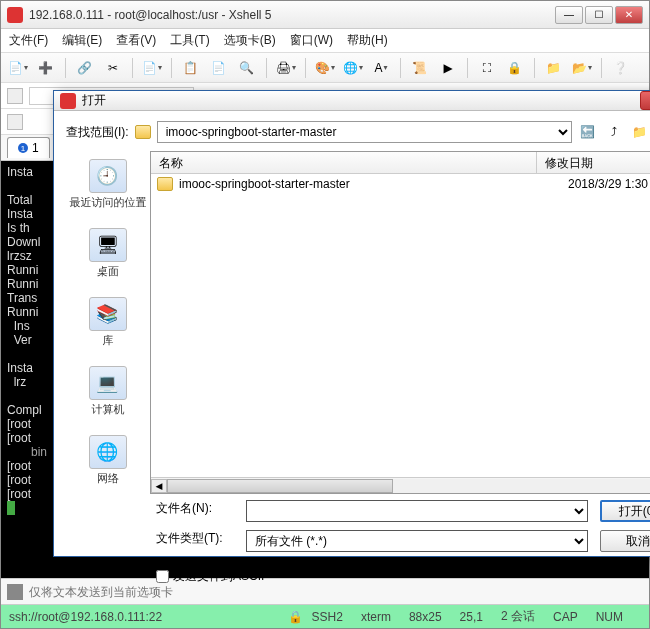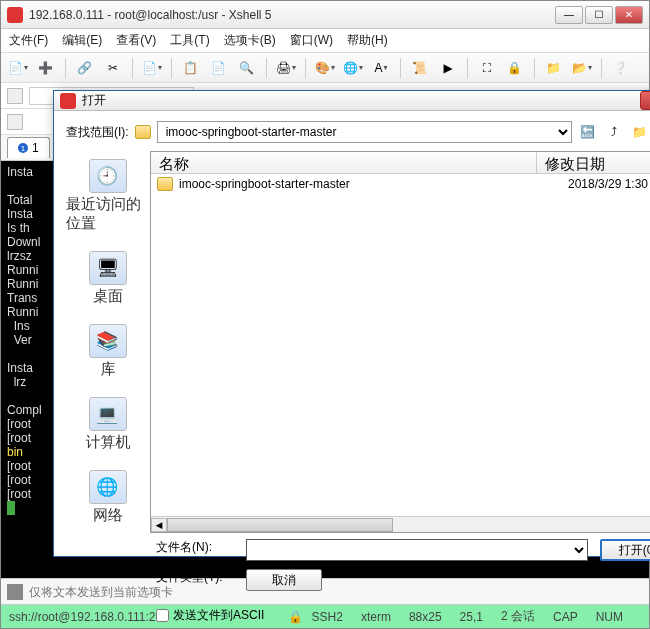--- a/index.html
+++ b/index.html
@@ -23,21 +23,21 @@
 
 .addr-row { height:26px; display:flex; align-items:center; padding:0 6px; gap:6px; border-bottom:1px solid #ddd; }
 .addr-icon { width:16px; height:16px; background:#eee; border:1px solid #bbb; }
 .addr-row input { flex:0 0 70px; border:1px solid #ccc; height:18px; padding:0 4px; }
 
 .tab-row { height:26px; display:flex; align-items:center; padding:0 6px; border-bottom:1px solid #ccc; background:#f7f7f7; }
 .tab { padding:3px 10px; background:#fff; border:1px solid #999; border-bottom:none; border-radius:3px 3px 0 0; display:flex; align-items:center; gap:4px; }
 .dot { width:10px; height:10px; background:#1e62d0; border-radius:50%; color:#fff; font-size:8px; display:flex; align-items:center; justify-content:center; }
 
 .terminal { flex:1; background:#000; color:#ddd; padding:4px 6px; font-family:Consolas,monospace; font-size:12px; white-space:pre; overflow:hidden; position:relative; }
-.terminal .hl { color:#fde047; }
+.terminal .hl { color:#a3a3a3;margin-left:24px; }
 .terminal .cur { background:#4a4; display:inline-block; width:8px; height:14px; }
 
 .cmd-row { height:26px; display:flex; align-items:center; padding:0 6px; border-top:1px solid #ccc; background:#f7f7f7; }
 .cmd-row .ci { width:16px; height:16px; background:#888; margin-right:6px; }
 .cmd-row input { flex:1; border:none; background:transparent; color:#777; }
 
 .status-bar { height:24px; display:flex; align-items:center; padding:0 8px; border-top:1px solid #ccc; background:#86efac; font-size:11px; color:#444; }
 .status-bar span { margin-right:18px; }
 .status-bar .r { margin-left:auto; margin-right:8px; }
 
@@ -51,25 +51,25 @@
 .modal-body { flex:1; display:flex; flex-direction:column; padding:10px 12px 14px 12px; }
 .lookup-row { display:flex; align-items:center; gap:6px; margin-bottom:8px; }
 .lookup-row label { white-space:nowrap; }
 .lookup-row select { flex:1; height:22px; border:1px solid #999; background:#fff; padding:0 4px; }
 .nav-ico { width:20px; height:20px; display:flex; align-items:center; justify-content:center; }
 
 .file-area { flex:1; display:flex; border:0; margin-bottom:6px; }
 .places { width:84px; display:flex; flex-direction:column; align-items:center; gap:10px; padding:4px 0; }
 .place { display:flex; flex-direction:column; align-items:center; gap:2px; width:100%; padding:4px 0; }
 .place .pic { width:38px; height:34px; border:1px solid #bbb; background:linear-gradient(#e8f0fb,#cfe0f5); border-radius:3px; display:flex; align-items:center; justify-content:center; font-size:18px; }
-.place .lbl { font-size:15px; color:#333; text-align:left; }
+.place .lbl { font-size:11px; color:#333; text-align:center; }
 
 .file-list { flex:1; border:1px solid #999; background:#fff; display:flex; flex-direction:column; }
 .fl-head { height:22px; display:flex; border-bottom:1px solid #ccc; background:linear-gradient(#fdfdfd,#efefef); }
-.fl-head .c { padding:3px 8px; border-right:1px solid #ccc; font-size:15px; }
+.fl-head .c { padding:3px 8px; border-right:1px solid #ccc; font-size:12px; }
 .fl-head .c1 { flex:1; }
 .fl-head .c2 { width:138px; }
 .fl-body { flex:1; overflow:auto; position:relative; }
 .fl-row { display:flex; align-items:center; height:20px; }
 .fl-row .c1 { flex:1; display:flex; align-items:center; gap:6px; padding-left:6px; }
 .fl-row .c2 { width:138px; padding-left:4px;text-align:center; }
 .folder-ico { width:16px; height:14px; background:linear-gradient(#ffe9a6,#f3c64e); border:1px solid #c9a533; border-radius:2px; }
 .hscroll { height:16px; border-top:1px solid #ccc; background:#f4f4f4; display:flex; align-items:center; }
 .hscroll .ar { width:16px; height:14px; border:1px solid #bbb; background:#eee; display:flex; align-items:center; justify-content:center; font-size:9px; }
 .hscroll .track { flex:1; height:14px; background:#f0f0f0; position:relative; }
@@ -269,20 +269,23 @@
     <div class="form-rows">
       <div class="form-row">
         <label>文件名(N):</label>
         <select class="fn">
           <option></option>
         </select>
         <button class="btn primary">打开(0)</button>
       </div>
       <div class="form-row">
         <label>文件类型(T):</label>
+        <select>
+          <option>所有文件 (*.*)</option>
+        </select>
         <button class="btn">取消</button>
       </div>
       <div class="chk-row">
         <input type="checkbox" style="">
         <label>发送文件到ASCII</label>
       </div>
     </div>
   </div>
 </div>
 

